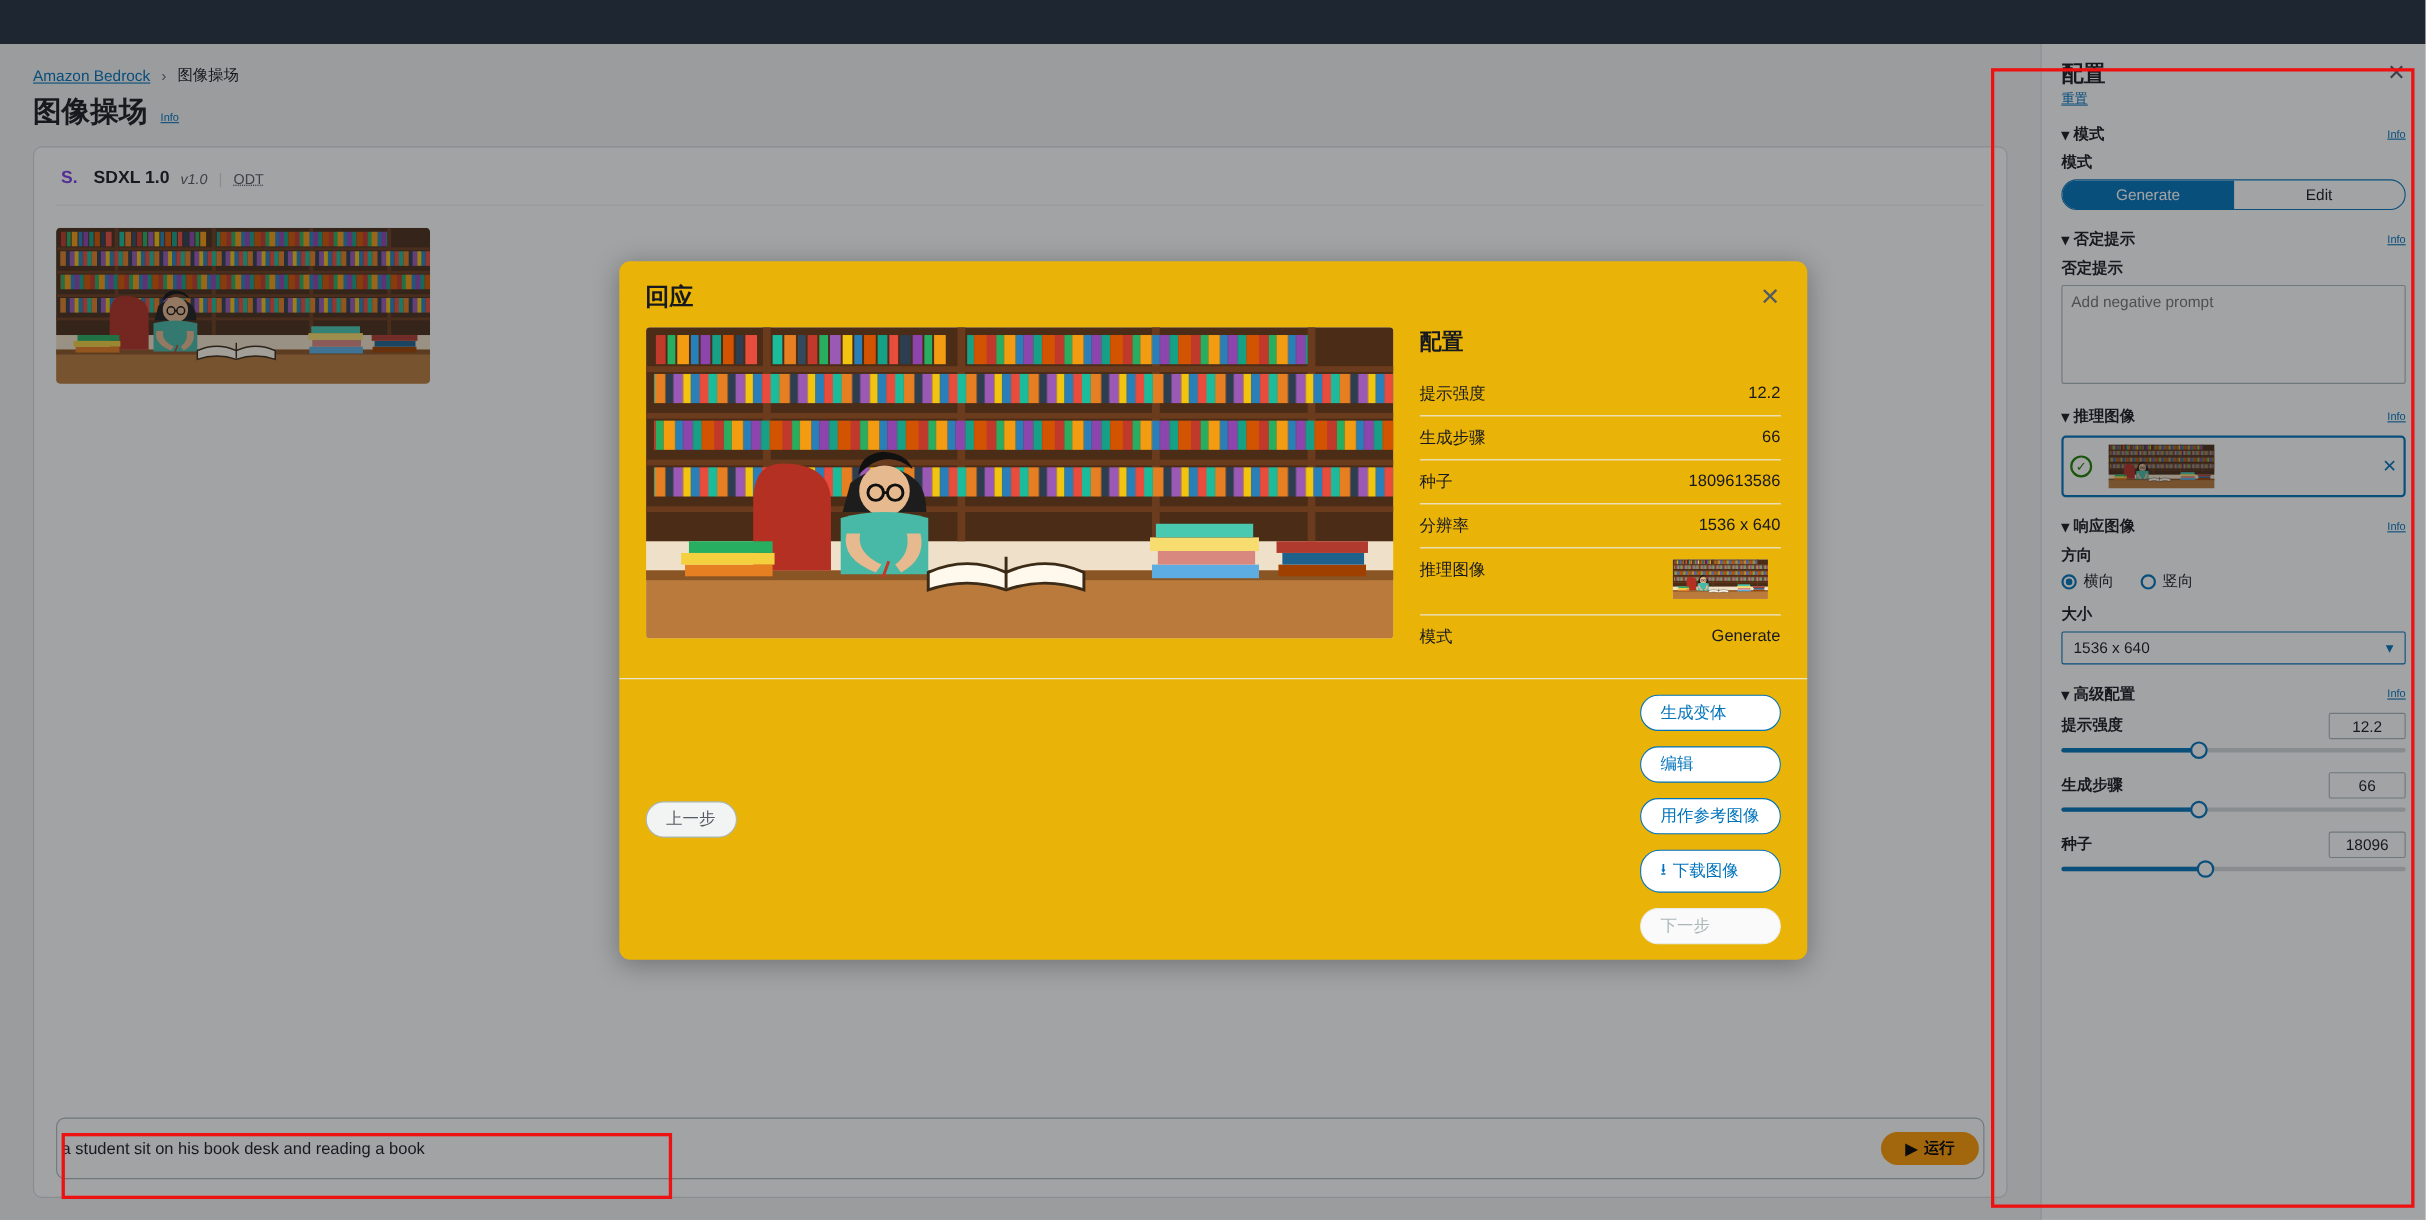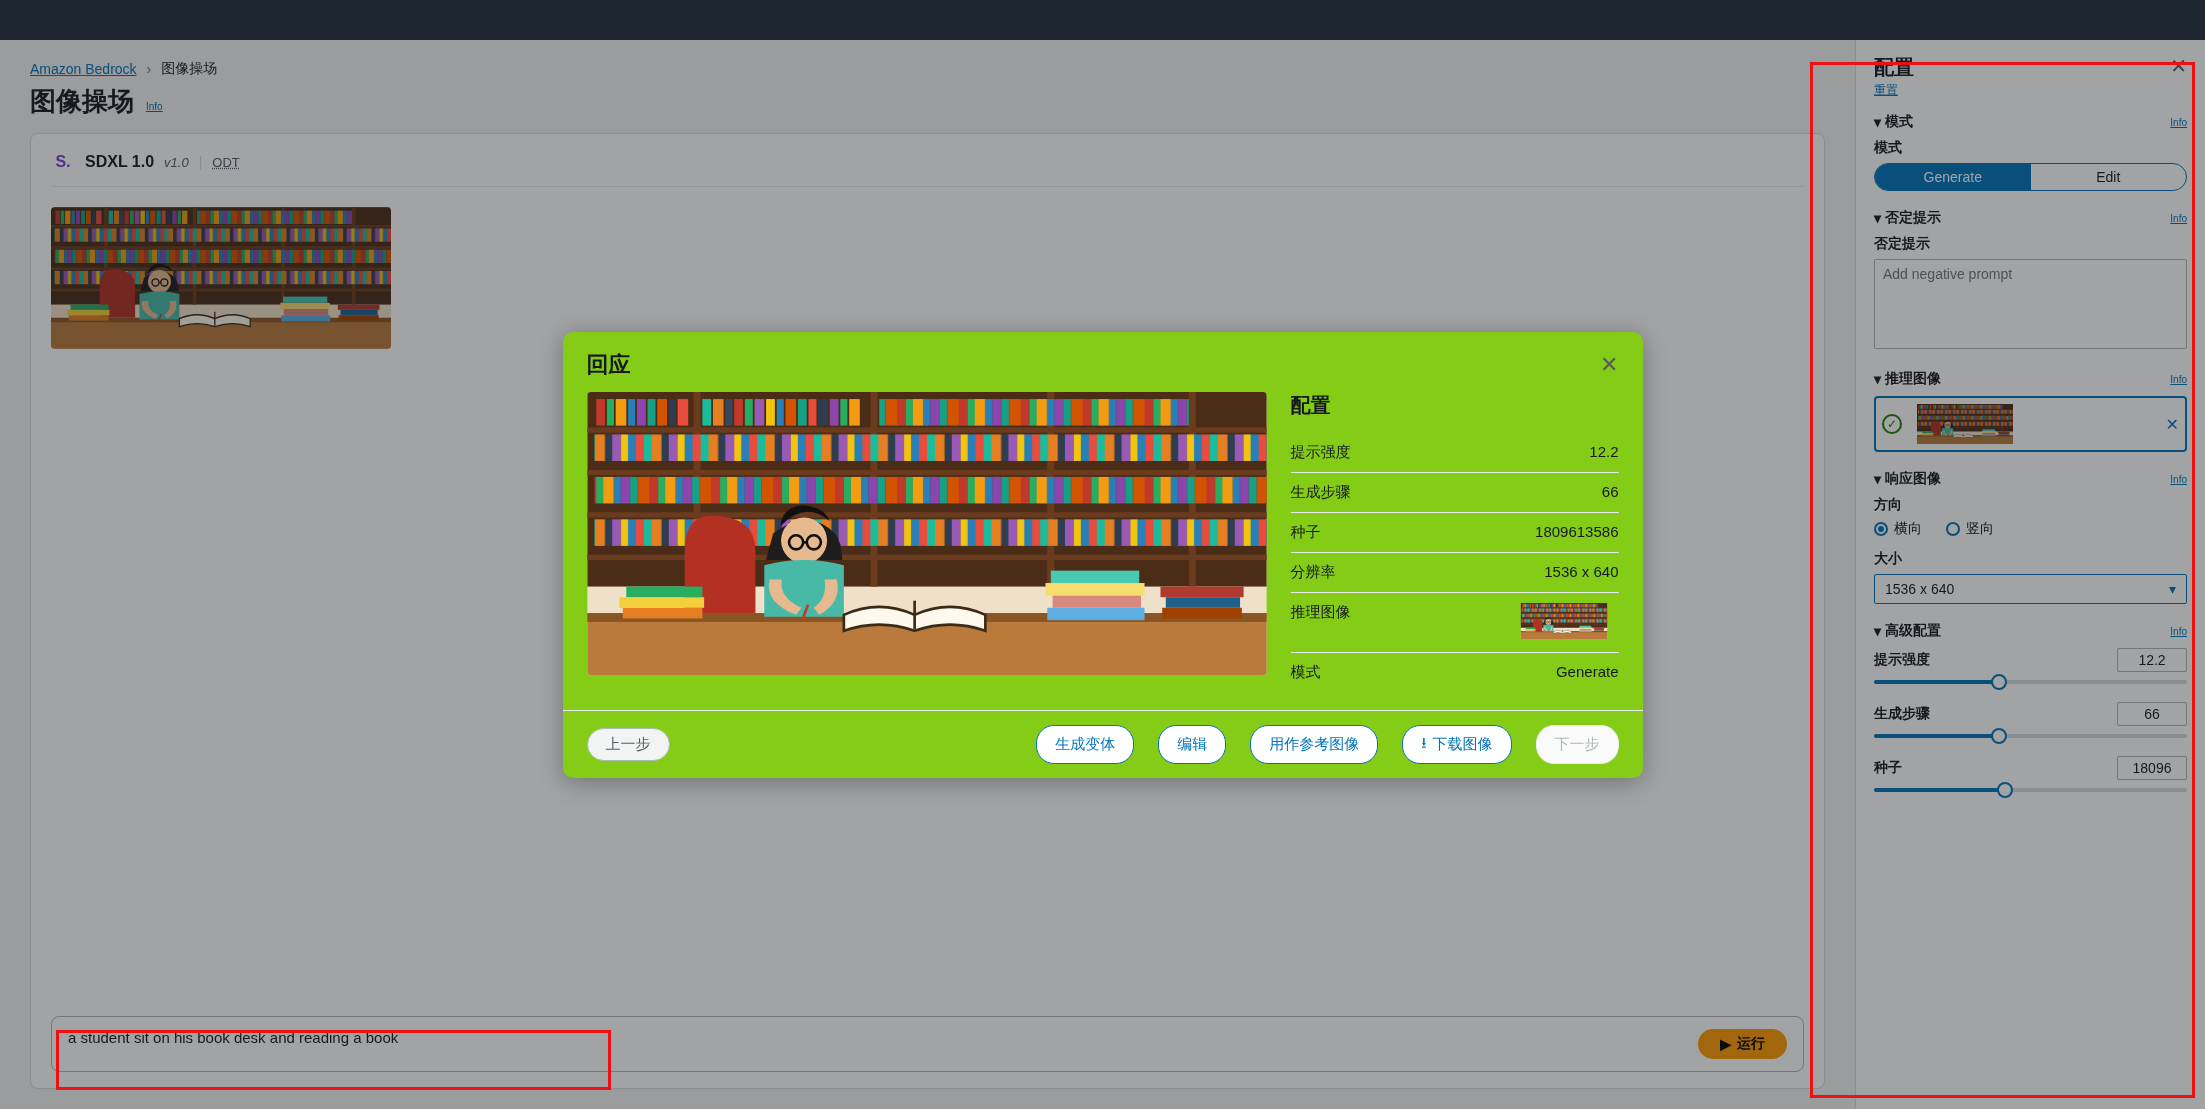--- a/index.html
+++ b/index.html
@@ -73,24 +73,24 @@
   .model-name { font-weight: 700; font-size: 16px; }
   .model-ver { font-style: italic; color: #545b64; font-size: 13px; }
   .model-odt { color:#545b64; font-size:13px; text-decoration: underline dotted; }
   .model-change { color:#0073bb; font-size:12px; margin-left:34px; margin-top:-6px; }
   .thumb-area {
     margin-top: 6px;
   }
   .thumb-area svg { border-radius:4px; }
   .prompt-bar {
     margin-top: auto;
-    display: flex; gap: 12px; align-items: flex-start;
+    display: flex; gap: 12px; align-items: center;
     border: 1px solid #aab7b8;
     border-radius: 8px;
-    padding: 12px 16px;
+    padding: 12px 4px;
     background:#fff;
   }
   .prompt-bar input {
     flex:1; border:none; outline:none; font-size:15px;
     color:#16191f; background:transparent;
   }
   .run-btn {
     background:#ff9900; border:none; border-radius:16px;
     padding:6px 22px; font-weight:700; font-size:14px;
     display:flex;align-items:center;gap:6px;
@@ -158,21 +158,21 @@
   }
   .slider .fill { position:absolute; left:0; top:0; height:100%; background:#0073bb; border-radius:2px; }
   .slider .handle {
     position:absolute; top:50%; transform:translate(-50%,-50%);
     width:16px;height:16px;border-radius:50%;background:#fff;border:2px solid #0073bb;
   }
   
   .modal {
     position:absolute; z-index:100;
     left:50%; top:50%; transform:translate(-50%,-50%);
-    width:1080px; background:#84cc16; border-radius:10px;
+    width:1080px; background:#eab308; border-radius:10px;
     box-shadow:0 4px 24px rgba(0,0,0,0.3);
     overflow:hidden;
   }
   .modal-head {
     display:flex; justify-content:space-between; align-items:center;
     padding:18px 24px 12px 24px;
   }
   .modal-title { font-size:22px; font-weight:700; }
   .modal-close { font-size:22px; color:#545b64; cursor:pointer; }
   .modal-body {
@@ -186,21 +186,21 @@
     display:flex; justify-content:space-between; padding:10px 0;
     border-bottom:1px solid #eaeded; font-size:15px;
   }
   .cfg-row:last-child{border-bottom:none;}
   .cfg-row .k { color:#16191f; }
   .cfg-row .v { color:#16191f; }
   .modal-foot {
     display:flex; justify-content:space-between; align-items:center;
     padding:14px 24px; border-top:1px solid #eaeded;
   }
-  .modal-foot .right { display:flex; gap:24px; }
+  .modal-foot .right { display:flex; gap:14px;flex-direction:column; }
   .pill-btn {
     border:1px solid #0073bb; color:#0073bb; background:#fff;
     border-radius:18px; padding:6px 18px; font-size:15px; cursor:pointer;
     display:flex; align-items:center; gap:6px;
   }
   .pill-btn.secondary { border-color:#aab7b8; color:#545b64; background:#f2f3f3;}
   .pill-btn.disabled { color:#aab7b8; border-color:#eaeded; background:#fafafa; cursor:default;}
   
   .anno { position:absolute; border:3px solid #e11; z-index:200; pointer-events:none;}
 </style>

